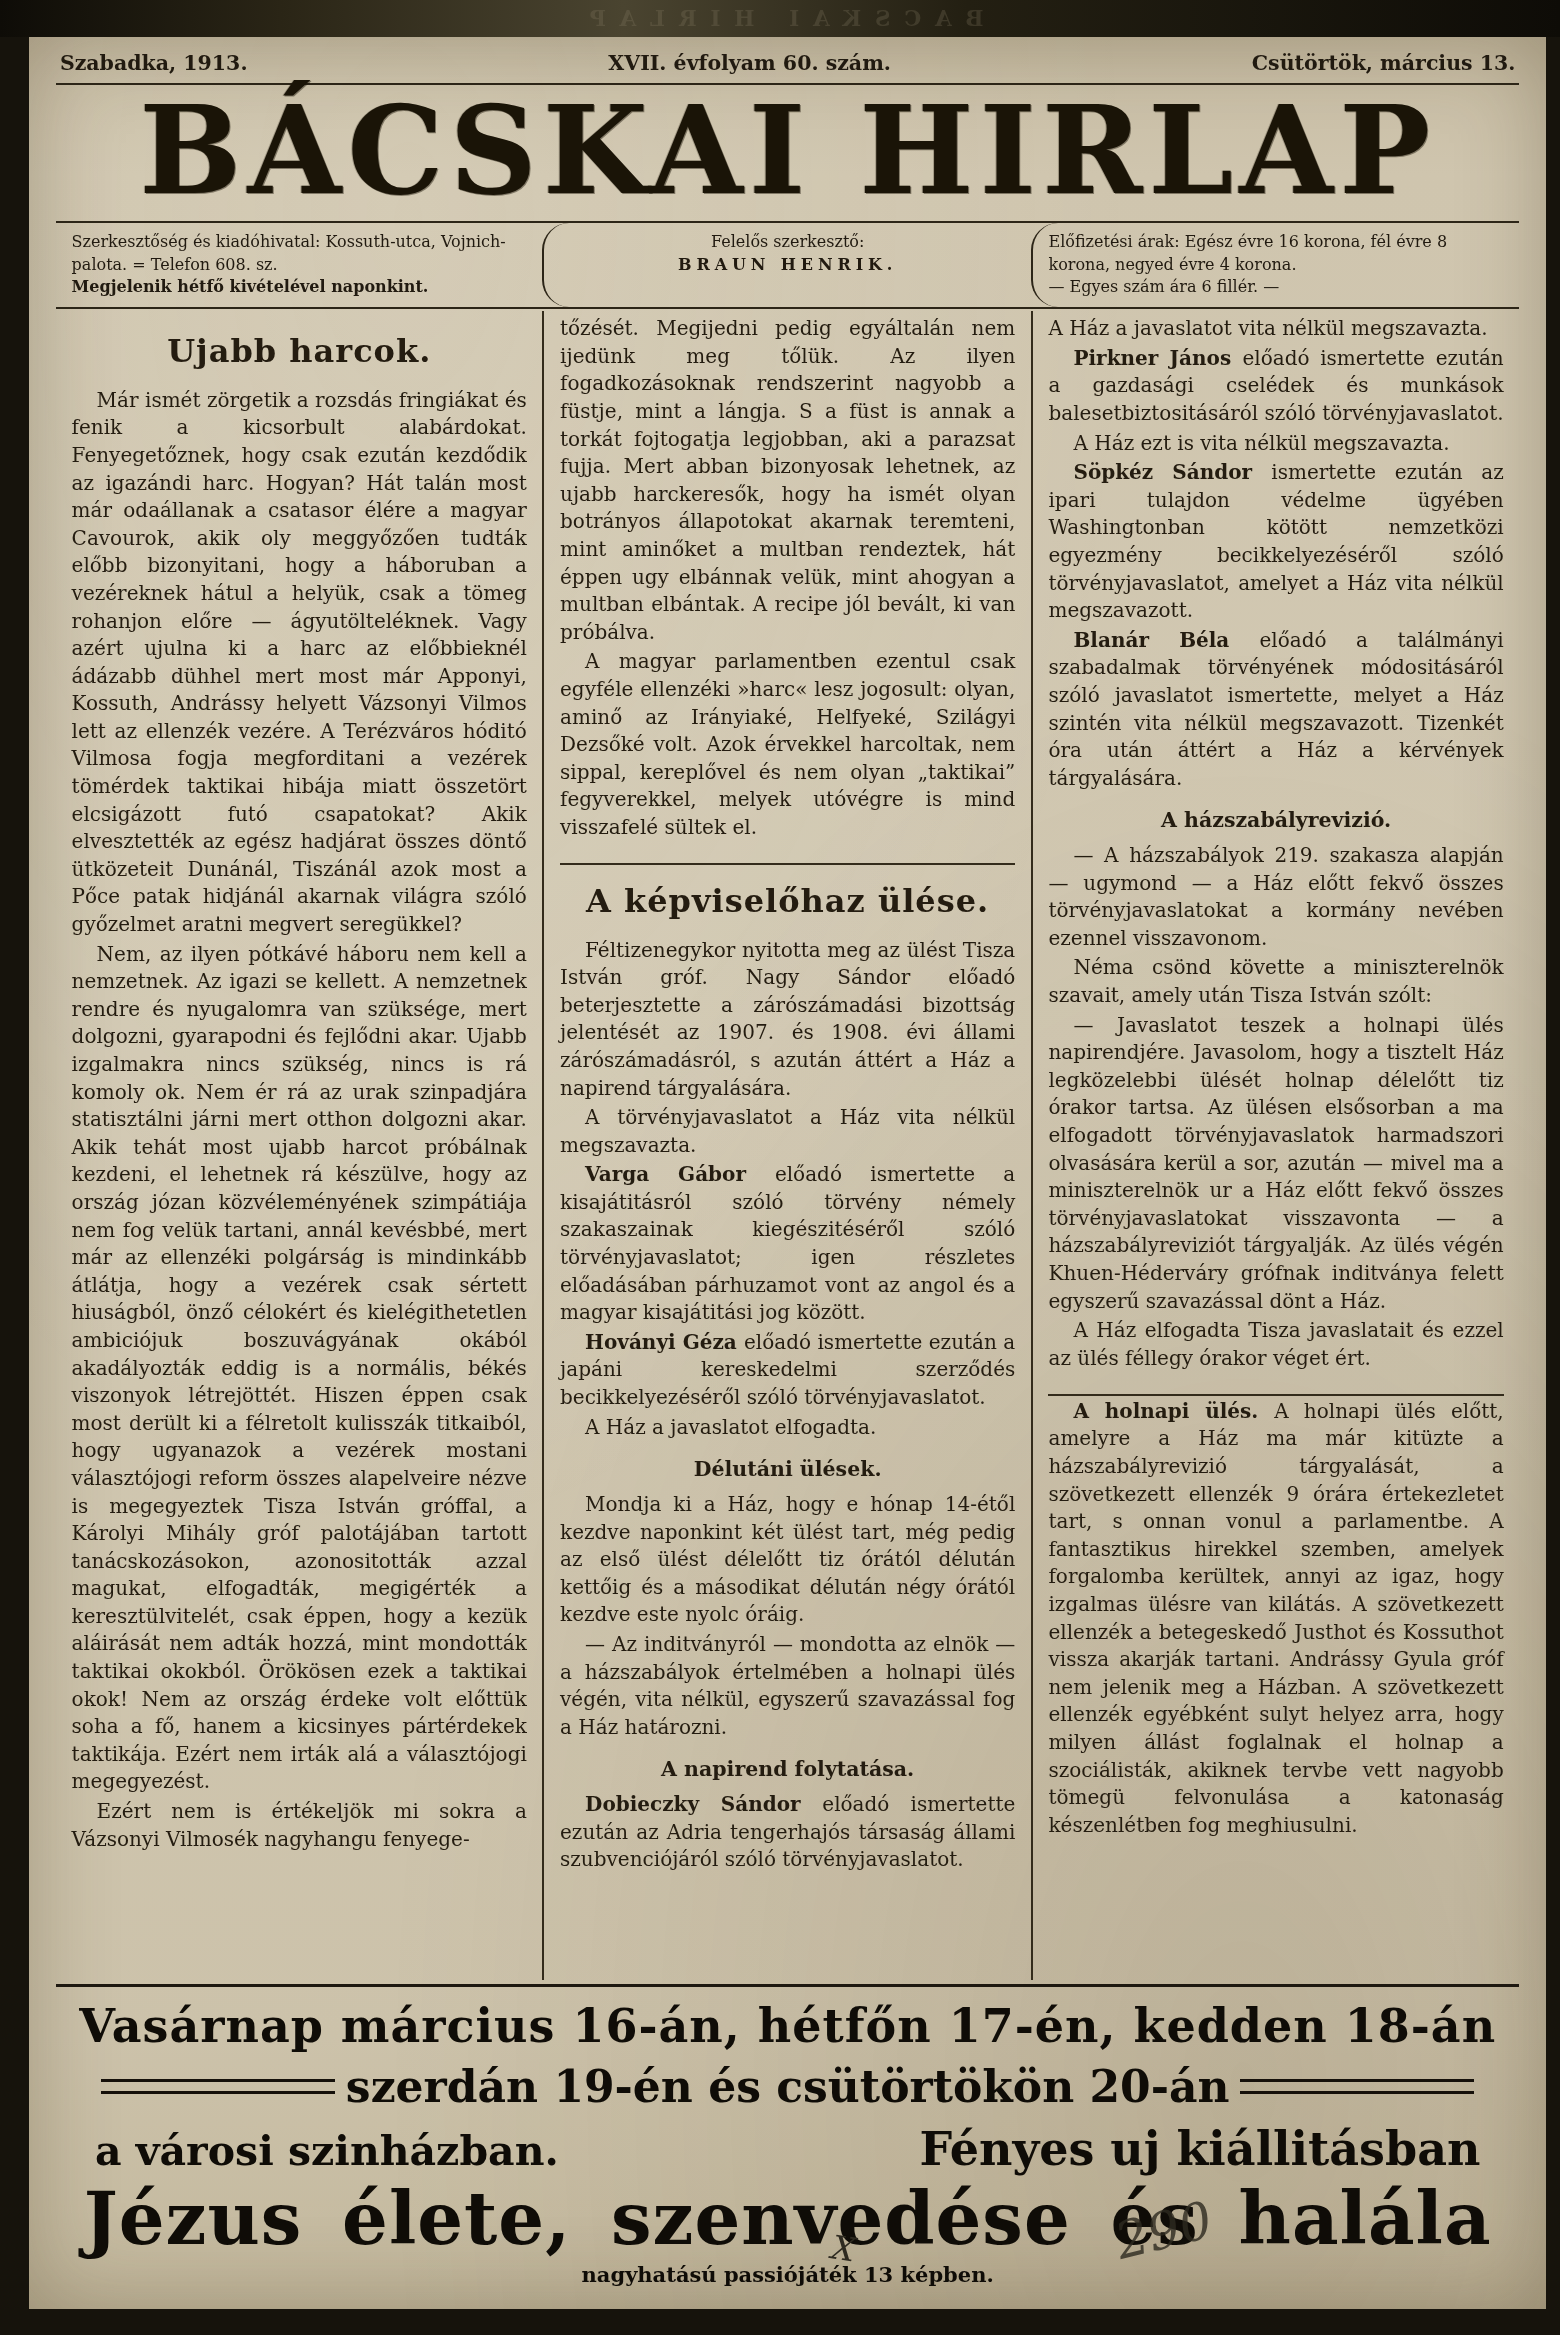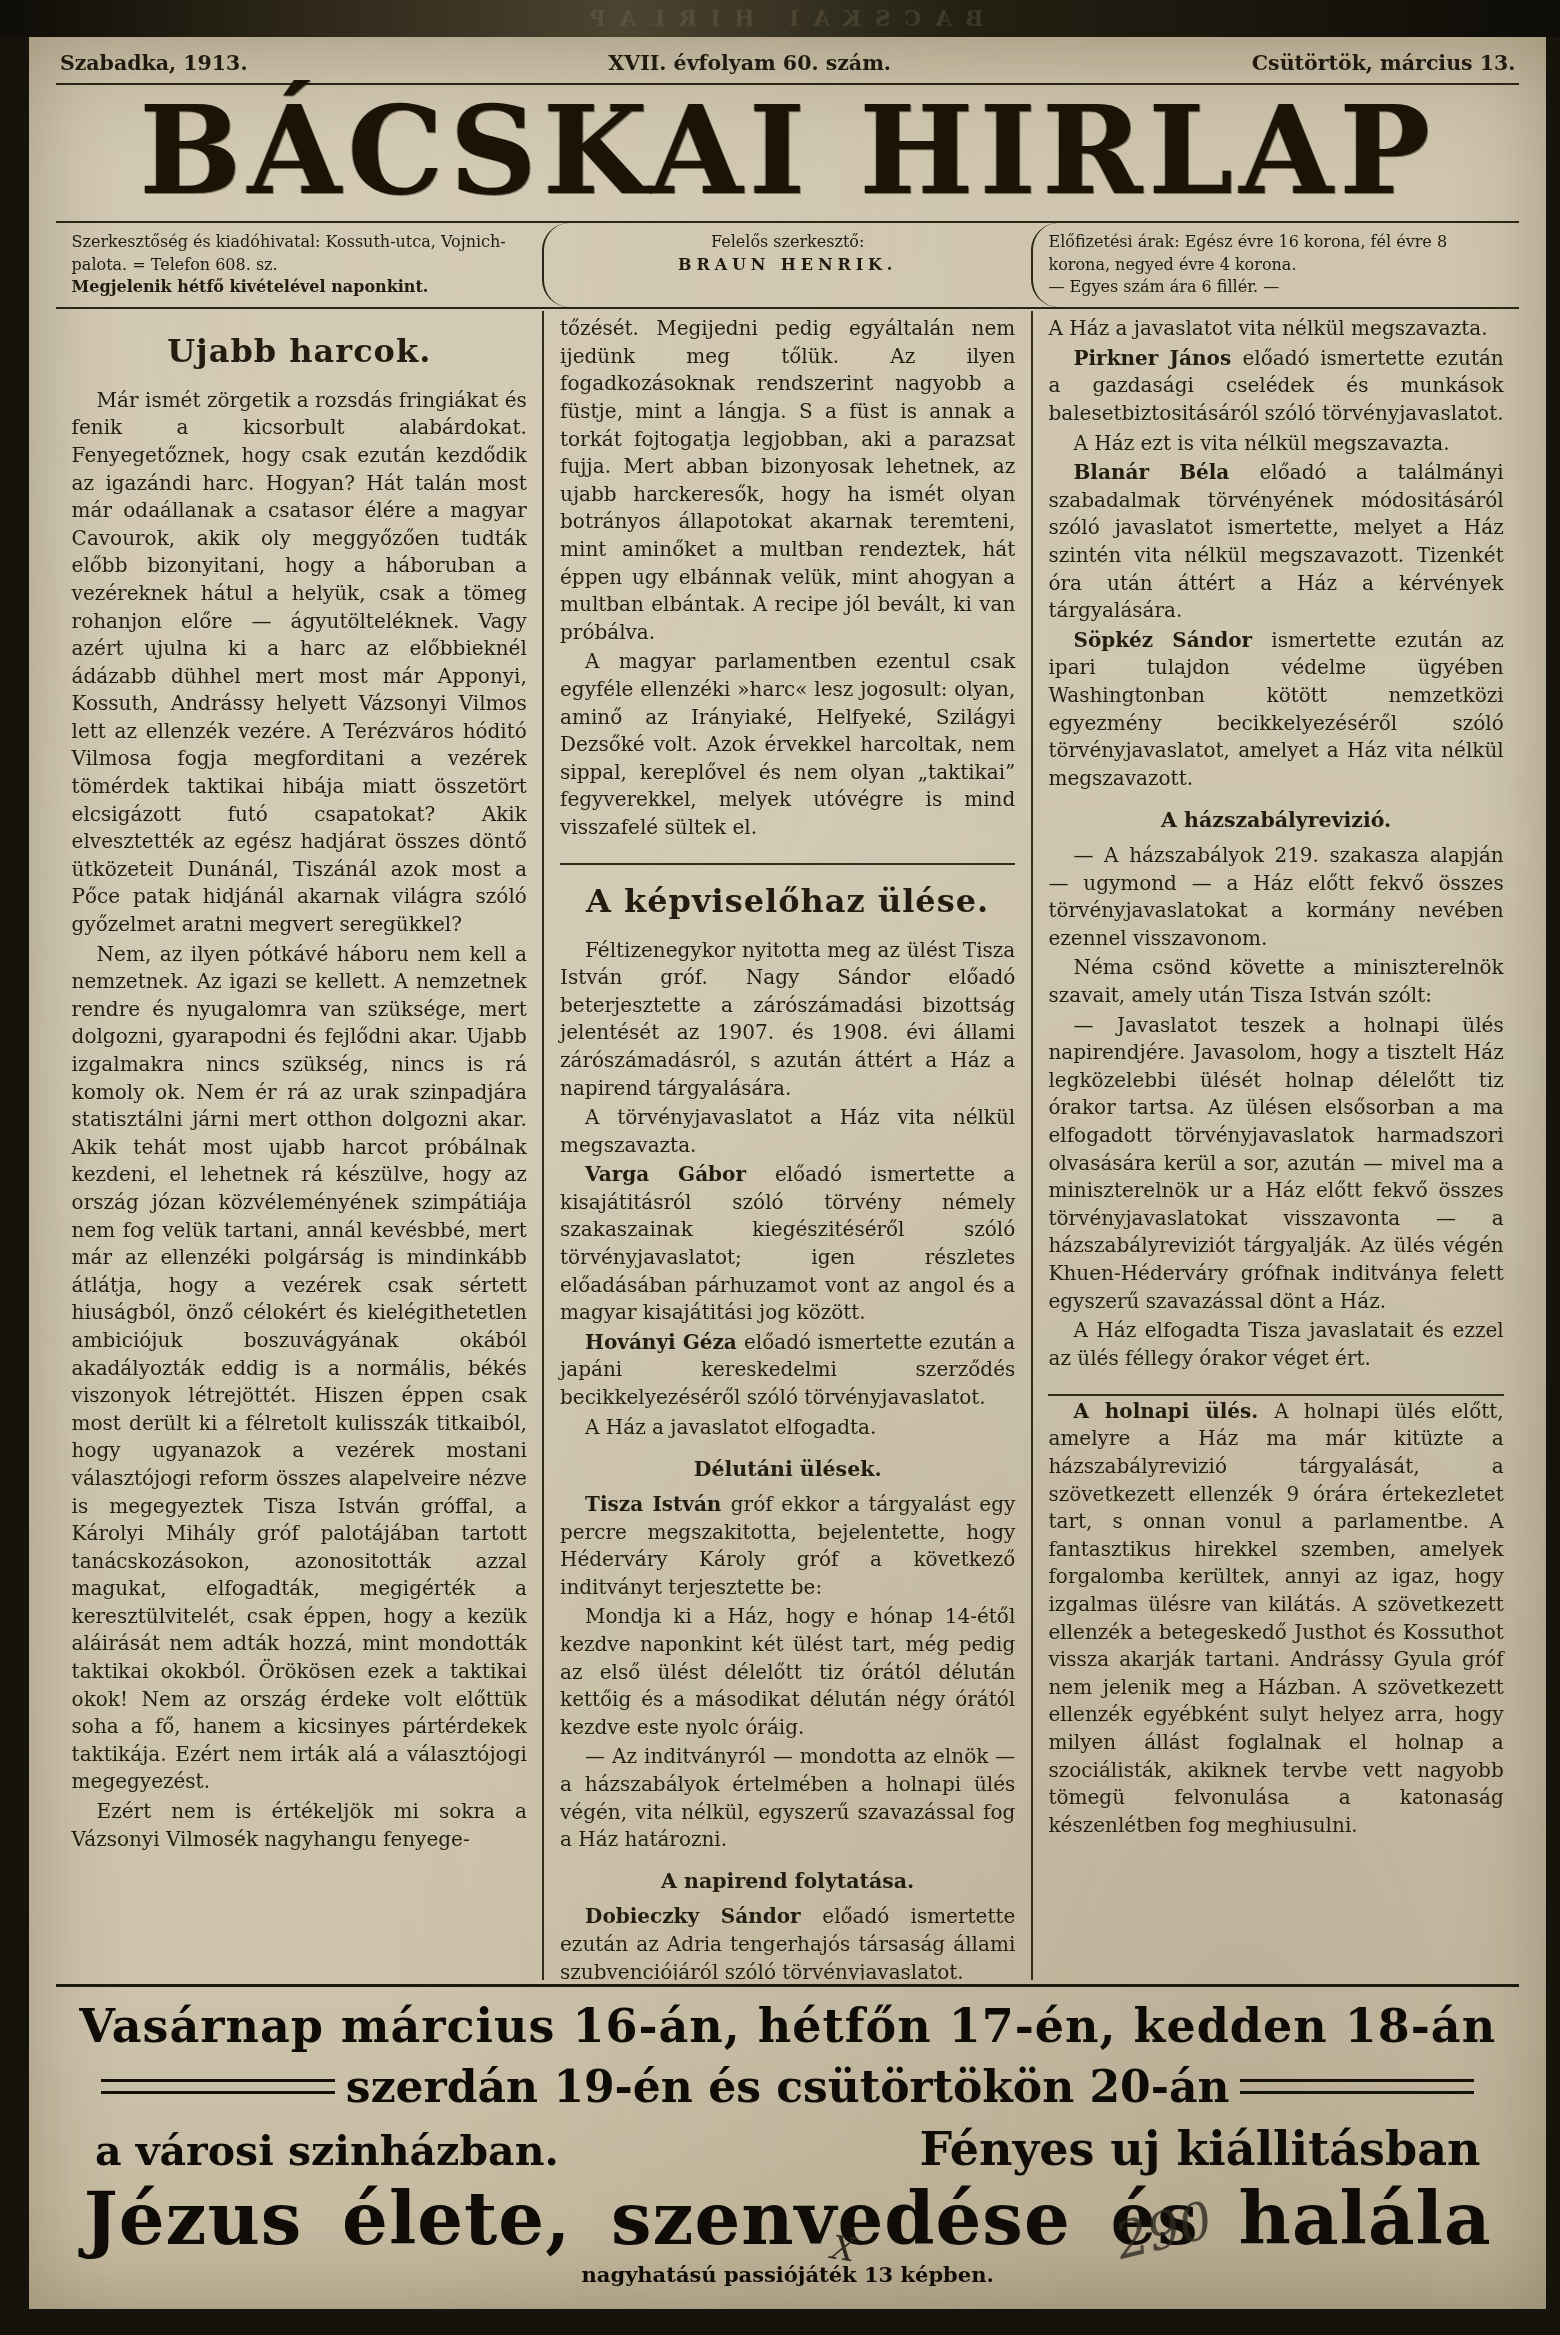--- a/index.html
+++ b/index.html
@@ -141,32 +141,31 @@
           <p class="body-p noindent">tőzését. Megijedni pedig egyáltalán nem ijedünk meg tőlük. Az ilyen fogadkozásoknak rendszerint nagyobb a füstje, mint a lángja. S a füst is annak a torkát fojtogatja legjobban, aki a parazsat fujja. Mert abban bizonyosak lehetnek, az ujabb harckeresők, hogy ha ismét olyan botrányos állapotokat akarnak teremteni, mint aminőket a multban rendeztek, hát éppen ugy elbánnak velük, mint ahogyan a multban elbántak. A recipe jól bevált, ki van próbálva.</p>
           <p class="body-p">A magyar parlamentben ezentul csak egyféle ellenzéki »harc« lesz jogosult: olyan, aminő az Irányiaké, Helfyeké, Szilágyi Dezsőké volt. Azok érvekkel harcoltak, nem sippal, kereplővel és nem olyan „taktikai” fegyverekkel, melyek utóvégre is mind visszafelé sültek el.</p>
           <div class="inline-rule"></div>
           <h3 class="col-title">A képviselőhaz ülése.</h3>
           <p class="body-p">Féltizenegykor nyitotta meg az ülést Tisza István gróf. Nagy Sándor előadó beterjesztette a zárószámadási bizottság jelentését az 1907. és 1908. évi állami zárószámadásról, s azután áttért a Ház a napirend tárgyalására.</p>
           <p class="body-p">A törvényjavaslatot a Ház vita nélkül megszavazta.</p>
           <p class="body-p"><strong>Varga Gábor </strong>előadó ismertette a kisajátitásról szóló törvény némely szakaszainak kiegészitéséről szóló törvényjavaslatot; igen részletes előadásában párhuzamot vont az angol és a magyar kisajátitási jog között.</p>
           <p class="body-p"><strong>Hoványi Géza </strong>előadó ismertette ezután a japáni kereskedelmi szerződés becikkelyezéséről szóló törvényjavaslatot.</p>
           <p class="body-p">A Ház a javaslatot elfogadta.</p>
           <h4 class="col-subtitle">Délutáni ülések.</h4>
-          <p class="body-p"><strong>Tisza István </strong>gróf ekkor a tárgyalást egy percre megszakitotta, bejelentette, hogy Héderváry Károly gróf a következő inditványt terjesztette be:</p>
           <p class="body-p">Mondja ki a Ház, hogy e hónap 14-étől kezdve naponkint két ülést tart, még pedig az első ülést délelőtt tiz órától délután kettőig és a másodikat délután négy órától kezdve este nyolc óráig.</p>
           <p class="body-p">— Az inditványról — mondotta az elnök — a házszabályok értelmében a holnapi ülés végén, vita nélkül, egyszerű szavazással fog a Ház határozni.</p>
           <h4 class="col-subtitle">A napirend folytatása.</h4>
           <p class="body-p"><strong>Dobieczky Sándor </strong>előadó ismertette ezután az Adria tengerhajós társaság állami szubvenciójáról szóló törvényjavaslatot.</p>
         </section>
       <section class="col last">
           <p class="body-p noindent">A Ház a javaslatot vita nélkül megszavazta.</p>
           <p class="body-p"><strong>Pirkner János </strong>előadó ismertette ezután a gazdasági cselédek és munkások balesetbiztositásáról szóló törvényjavaslatot.</p>
           <p class="body-p">A Ház ezt is vita nélkül megszavazta.</p>
+          <p class="body-p"><strong>Söpkéz Sándor </strong>ismertette ezután az ipari tulajdon védelme ügyében Washingtonban kötött nemzetközi egyezmény becikkelyezéséről szóló törvényjavaslatot, amelyet a Ház vita nélkül megszavazott.</p>
           <p class="body-p"><strong>Blanár Béla </strong>előadó a találmányi szabadalmak törvényének módositásáról szóló javaslatot ismertette, melyet a Ház szintén vita nélkül megszavazott. Tizenkét óra után áttért a Ház a kérvények tárgyalására.</p>
-          <p class="body-p"><strong>Söpkéz Sándor </strong>ismertette ezután az ipari tulajdon védelme ügyében Washingtonban kötött nemzetközi egyezmény becikkelyezéséről szóló törvényjavaslatot, amelyet a Ház vita nélkül megszavazott.</p>
           <h4 class="col-subtitle">A házszabályrevizió.</h4>
           <p class="body-p">— A házszabályok 219. szakasza alapján — ugymond — a Ház előtt fekvő összes törvényjavaslatokat a kormány nevében ezennel visszavonom.</p>
           <p class="body-p">Néma csönd követte a miniszterelnök szavait, amely után Tisza István szólt:</p>
           <p class="body-p">— Javaslatot teszek a holnapi ülés napirendjére. Javasolom, hogy a tisztelt Ház legközelebbi ülését holnap délelőtt tiz órakor tartsa. Az ülésen elsősorban a ma elfogadott törvényjavaslatok harmadszori olvasására kerül a sor, azután — mivel ma a miniszterelnök ur a Ház előtt fekvő összes törvényjavaslatokat visszavonta — a házszabályreviziót tárgyalják. Az ülés végén Khuen-Héderváry grófnak inditványa felett egyszerű szavazással dönt a Ház.</p>
           <p class="body-p">A Ház elfogadta Tisza javaslatait és ezzel az ülés féllegy órakor véget ért.</p>
           <div class="inline-rule"></div>
           <p class="body-p"><strong>A holnapi ülés. </strong>A holnapi ülés előtt, amelyre a Ház ma már kitüzte a házszabályrevizió tárgyalását, a szövetkezett ellenzék 9 órára értekezletet tart, s onnan vonul a parlamentbe. A fantasztikus hirekkel szemben, amelyek forgalomba kerültek, annyi az igaz, hogy izgalmas ülésre van kilátás. A szövetkezett ellenzék a betegeskedő Justhot és Kossuthot vissza akarják tartani. Andrássy Gyula gróf nem jelenik meg a Házban. A szövetkezett ellenzék egyébként sulyt helyez arra, hogy milyen állást foglalnak el holnap a szociálisták, akiknek tervbe vett nagyobb tömegü felvonulása a katonaság készenlétben fog meghiusulni.</p>
         </section>
     </main>
 

